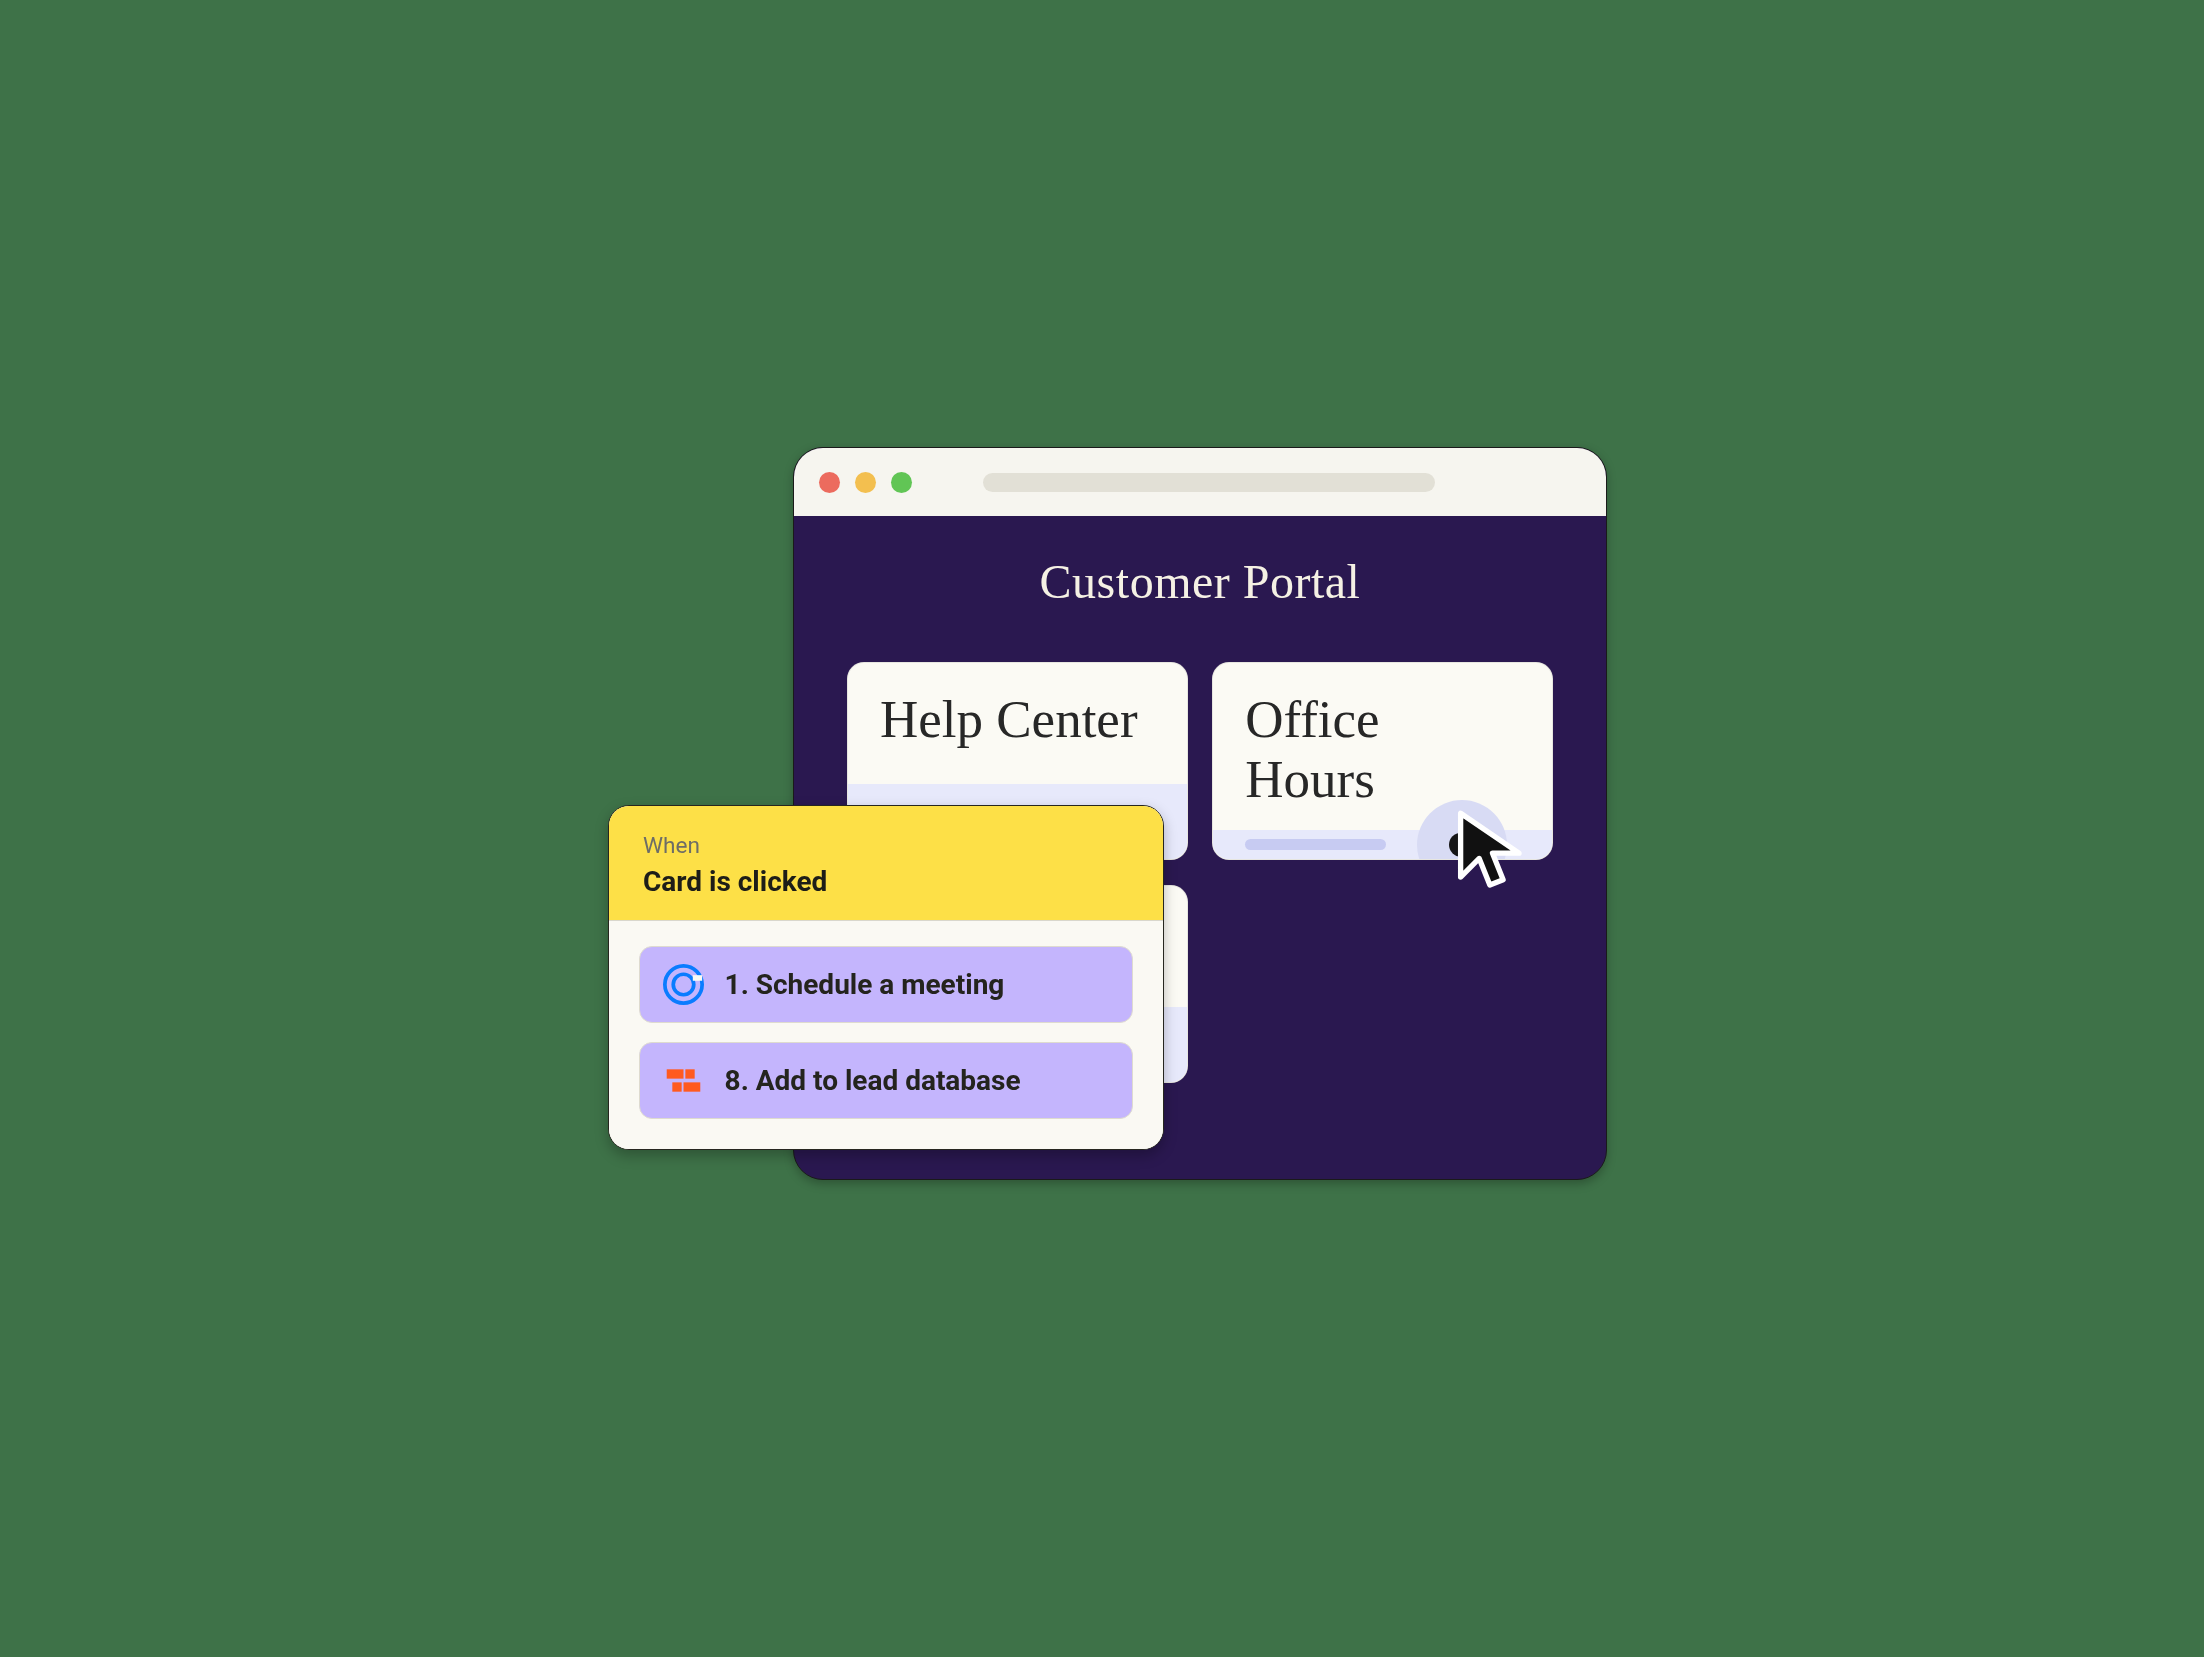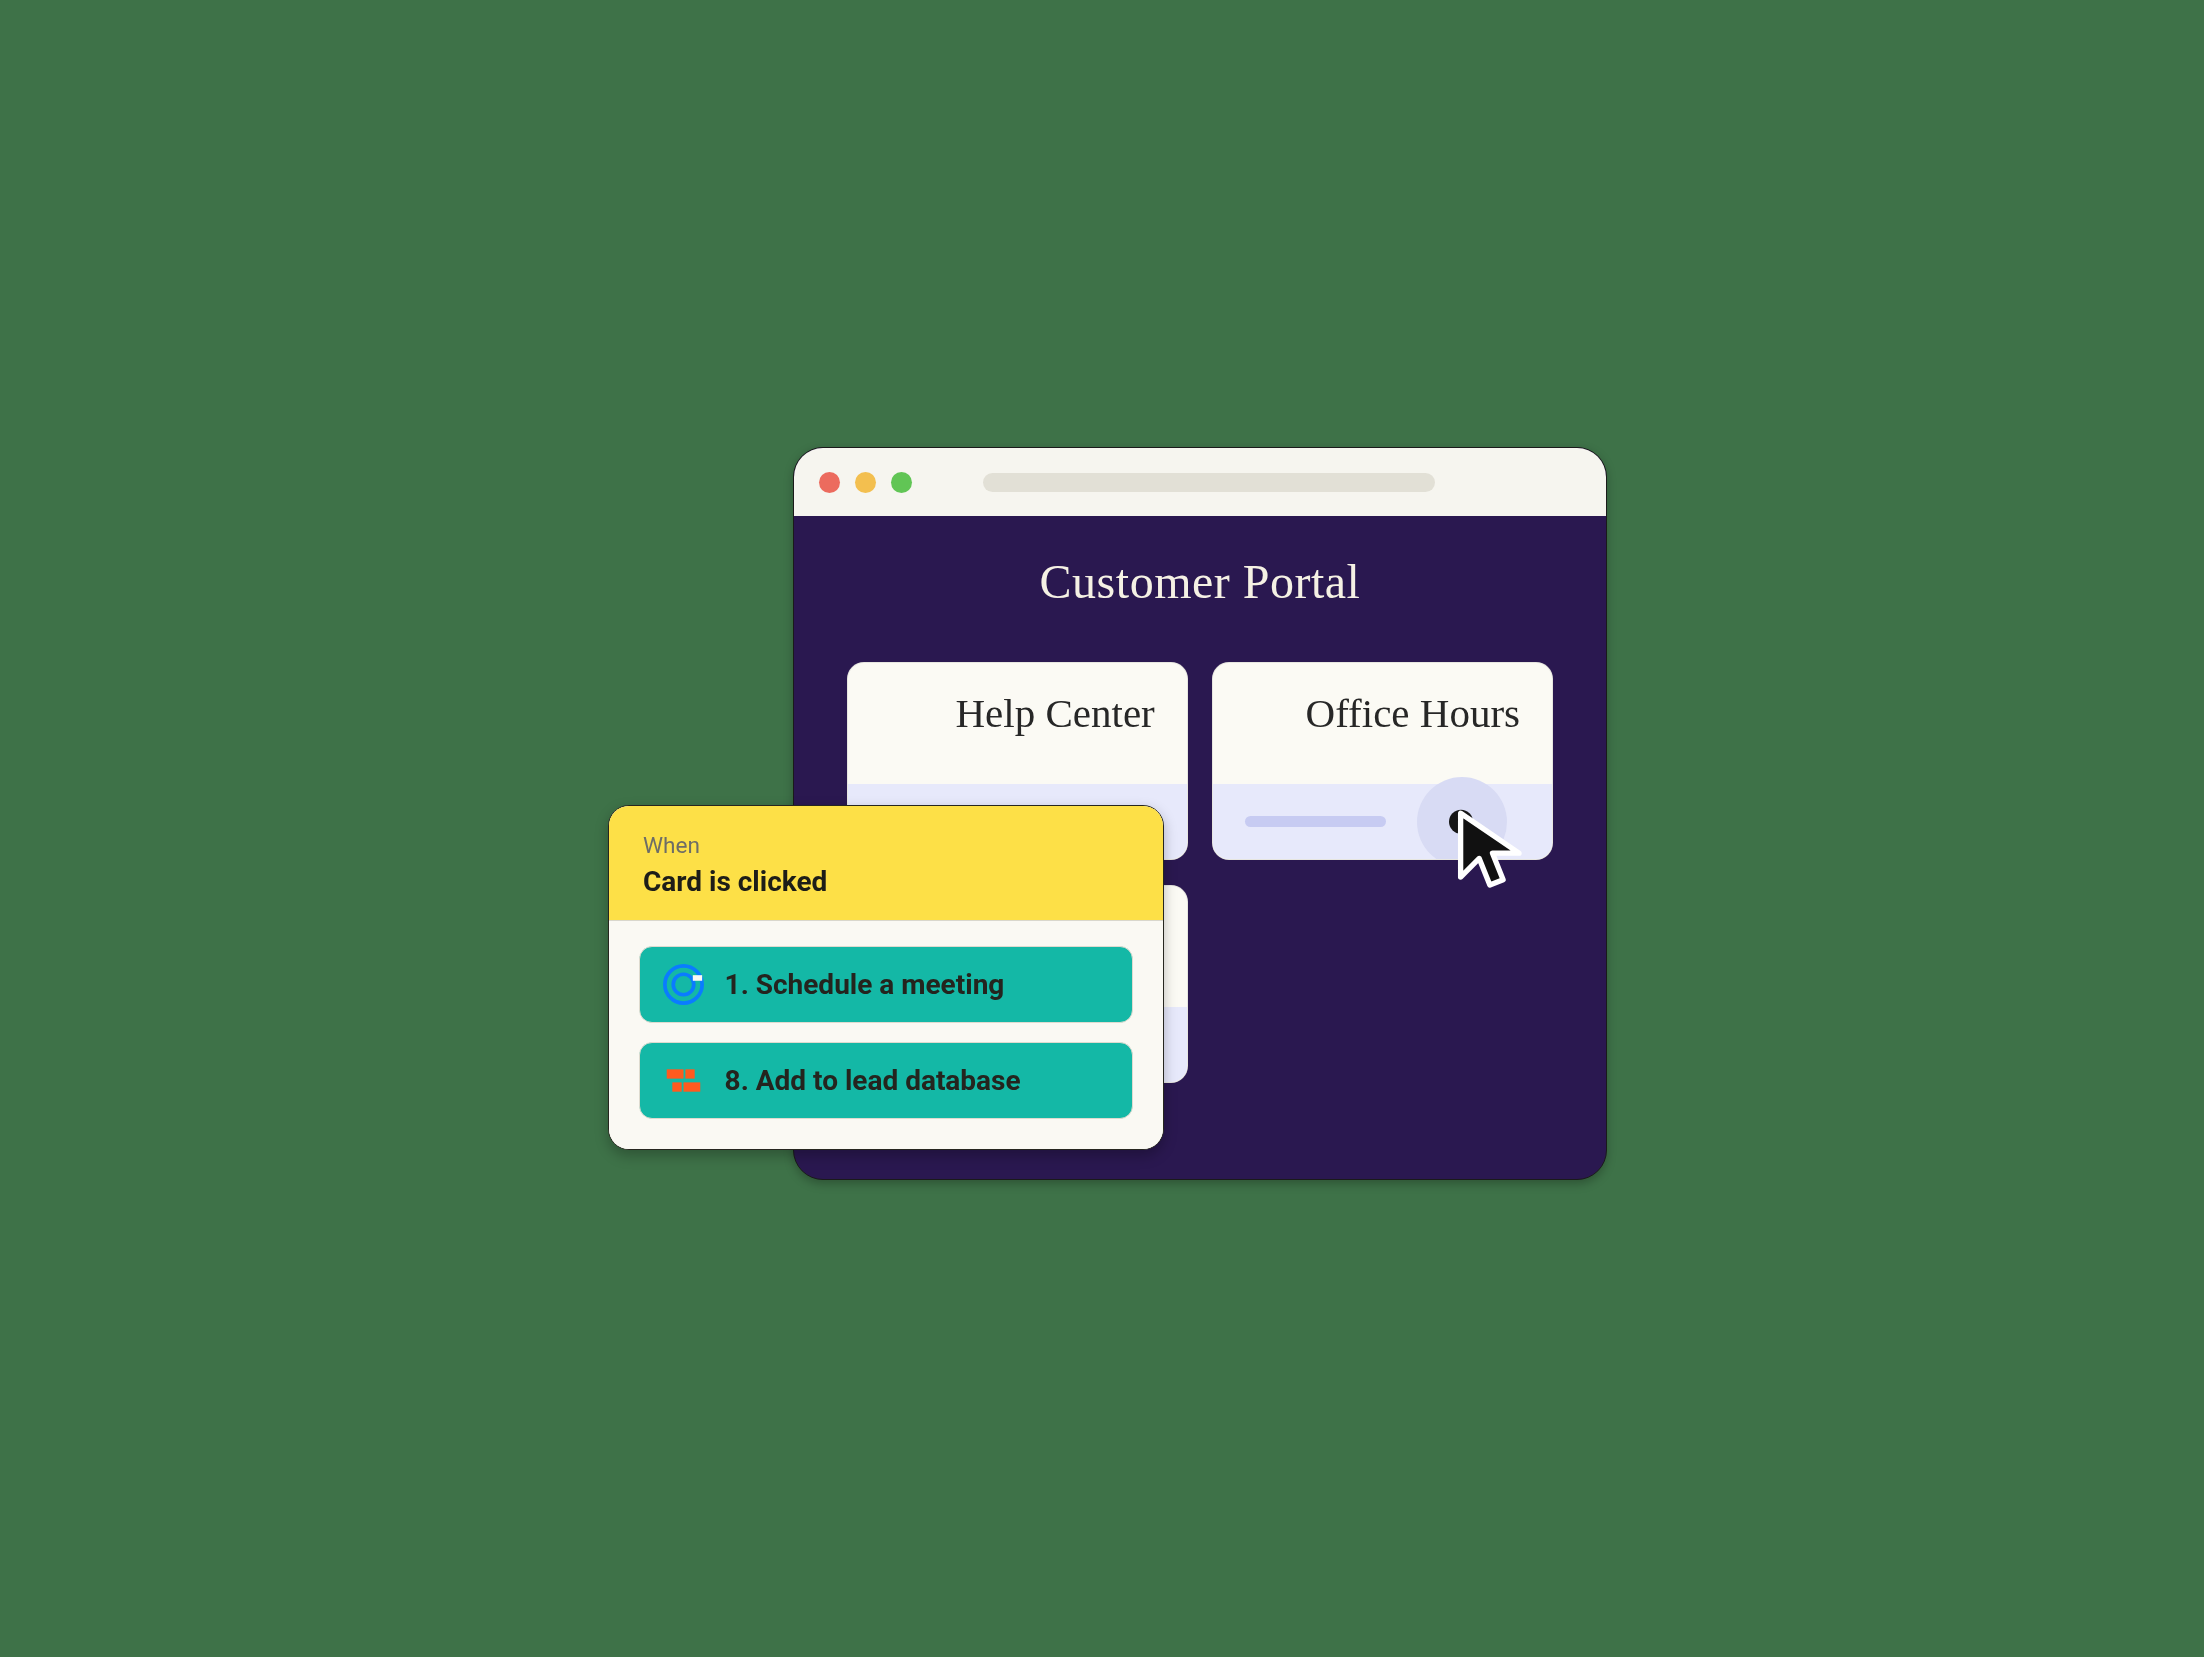--- a/index.html
+++ b/index.html
@@ -76,25 +76,24 @@
     overflow: hidden;
     border: 0.9px solid rgba(0,0,0,0.08);
     height: 198px;
     display: flex;
     flex-direction: column;
   }
   .card-head {
     padding: 26px 32px 21px 32px;
   }
   .card-title {
-    font-size: 41px;
+    font-size: 53px;
     color: #272727;
     font-family: ui-serif, Georgia, serif;
     font-weight: 400;
-    text-align: right;
   }
   .card-foot {
     margin-top: auto;
     height: 75px;
     background: #e7e9fb;
     display: flex;
     align-items: center;
     padding: 0 32px;
     position: relative;
   }
@@ -169,21 +168,21 @@
     gap: 19px;
     background: #faf9f3;
   }
   .action-item {
     display: flex;
     align-items: center;
     gap: 21px;
     border: 1.9px solid #dedbcf;
     border-radius: 13px;
     padding: 17px 22.6px;
-    background: #14b8a6;
+    background: #c4b5fd;
   }
   .action-icon {
     width: 41px; height: 41px;
     flex: 0 0 41px;
     display: flex; align-items: center; justify-content: center;
   }
   .action-text {
     font-size: 28px;
     font-weight: 700;
     color: #24241e;

